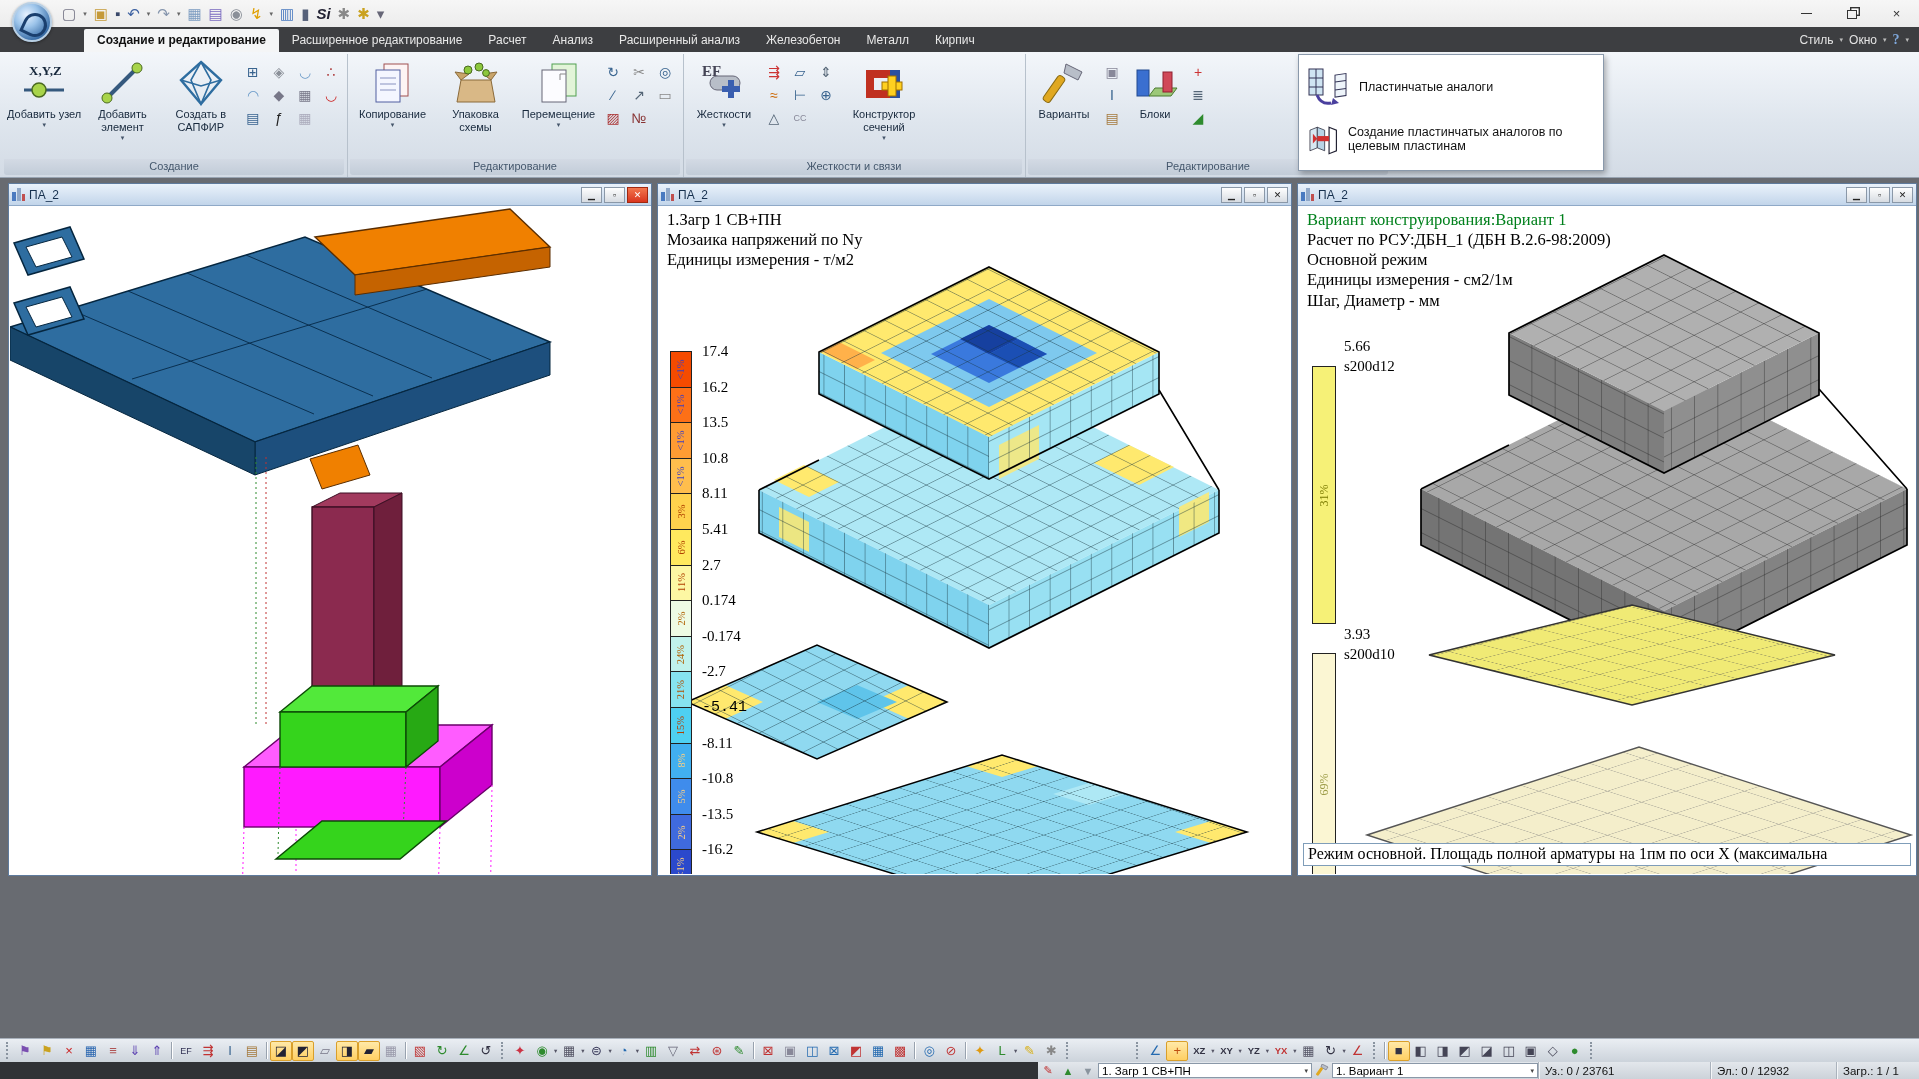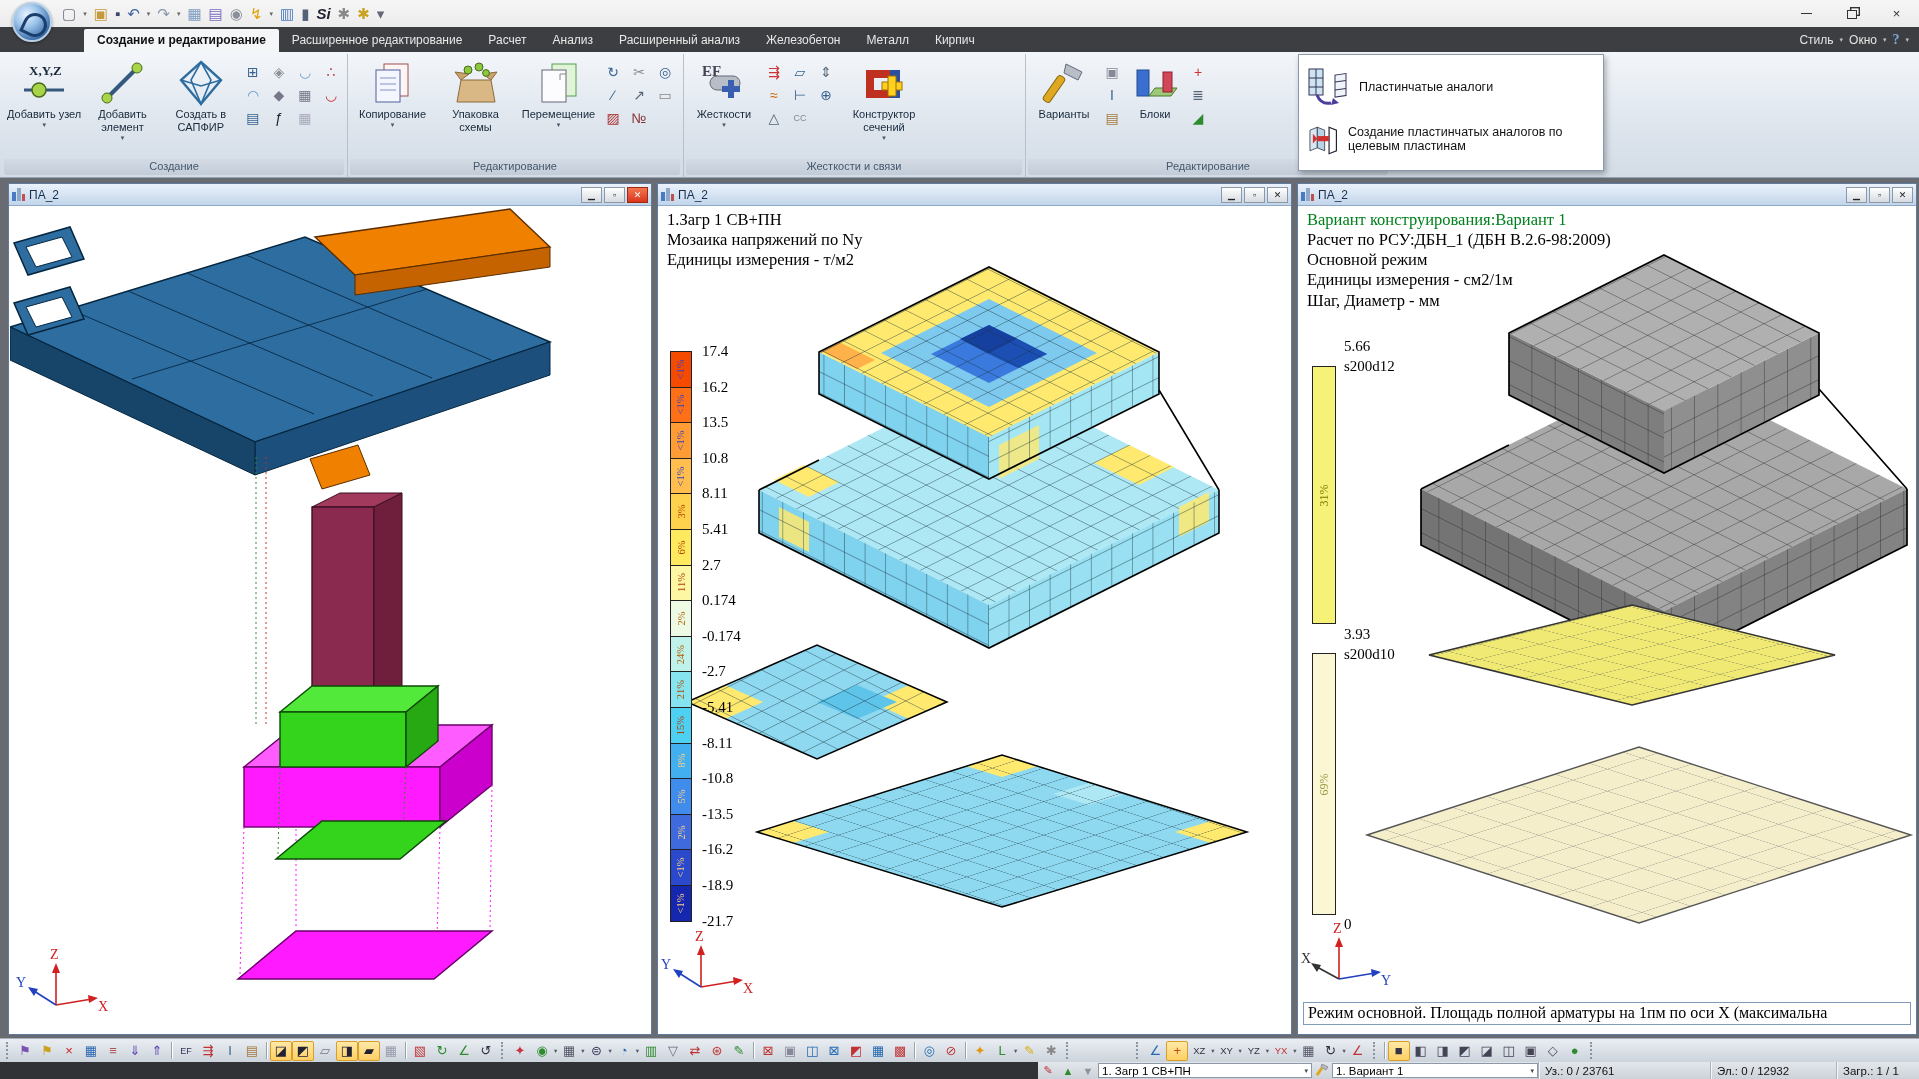--- a/index.html
+++ b/index.html
@@ -45,21 +45,21 @@
   .bdd { font-size:7px; color:#44556a; }
   .smallgrid { display:grid; grid-template-rows:repeat(3,21px); grid-auto-flow:column; gap:2px 4px; align-content:start; padding-top:5px; }
   .sicon { width:22px; height:20px; display:flex; align-items:center; justify-content:center; font-size:14px; border-radius:2px; }
   #flyout { position:absolute; left:1298px; top:2px; width:306px; height:117px; background:#fff;
     border:1px solid #8a99ab; box-shadow:2px 3px 6px rgba(0,0,0,.3); z-index:10; padding:6px 8px; }
   .flyrow { display:flex; align-items:center; gap:10px; height:52px; }
   .flyrow span.lbl { font-size:12.5px; color:#111; }
 
   
   #mdi { position:absolute; top:178px; left:0; right:0; height:860px; background:#686b71; }
-  .child { position:absolute; top:5px; height:852px; background:#fff; border:1px solid #5f7b9d; }
+  .child { position:absolute; top:5px; height:693px; background:#fff; border:1px solid #5f7b9d; }
   .ctbar { height:22px; background:linear-gradient(#eaf2fb,#c2d5ea); border-bottom:1px solid #8fa9c7;
     display:flex; align-items:center; padding:0 3px; font-size:12px; color:#16304e; gap:4px; }
   .tbtns { margin-left:auto; display:flex; gap:2px; }
   .tbtn { width:21px; height:16px; background:linear-gradient(#fefefe,#d7dce2); border:1px solid #8a98a8;
     font-size:9px; display:flex; align-items:center; justify-content:center; color:#222; }
   .tbtn.red { background:linear-gradient(#f2764d,#d9351e); color:#fff; border-color:#a02810; }
   .canvas { position:absolute; top:23px; left:1px; right:1px; bottom:1px; background:#fff; overflow:hidden; }
   .annot { position:absolute; left:8px; top:3px; font-size:16.5px; color:#000; line-height:1.22; z-index:3;
     font-family:"Liberation Serif","DejaVu Serif",serif; white-space:nowrap; }
   .annot .green { color:#00801c; }
@@ -71,21 +71,21 @@
     border:1px solid #7f9db9; font-size:16px; padding:1px 0 0 4px; white-space:nowrap; overflow:hidden;
     font-family:"Liberation Serif",serif; z-index:4; }
 
   
   #btoolbar { position:absolute; left:0; right:0; bottom:17px; height:24px;
     background:linear-gradient(#eaeef3,#ccd3db); border-top:1px solid #a8b0bb; display:flex; align-items:center; padding-left:2px; }
   .tsec { display:flex; align-items:center; }
   .ticon { min-width:22px; height:20px; padding:0 2px; display:flex; align-items:center; justify-content:center;
     font-size:13px; border-radius:2px; border:1px solid transparent; }
   .ticon.on { background:linear-gradient(#ffe9a8,#ffcf63); border-color:#d99f2b; }
-  .ticon.txt { font-size:9.5px; font-weight:normal; }
+  .ticon.txt { font-size:9.5px; font-weight:bold; }
   .tdd { font-size:6.5px; color:#556; margin:0 1px; }
   .tsep { width:1px; height:17px; background:#98a2ae; margin:0 3px; box-shadow:1px 0 0 #fff; }
   .tgrip { width:4px; height:17px; border-left:2px dotted #8a94a0; margin:0 4px; }
   .tspace { width:58px; }
 
   
   #statusbar { position:absolute; left:0; right:0; bottom:0; height:17px; background:#303236; display:flex; }
   #sbleft { width:1038px; }
   #sbright { flex:1; background:linear-gradient(#e3e7ec,#ccd2d9); display:flex; align-items:center; font-size:11.5px; color:#111; }
   .sbicon { width:20px; text-align:center; font-size:11px; }
@@ -514,21 +514,21 @@
           <div class="sval" style="top: -9px;">17.4</div>
           <div class="sval" style="top: 26.6px;">16.2</div>
           <div class="sval" style="top: 62.2px;">13.5</div>
           <div class="sval" style="top: 97.8px;">10.8</div>
           <div class="sval" style="top: 133.4px;">8.11</div>
           <div class="sval" style="top: 169px;">5.41</div>
           <div class="sval" style="top: 204.6px;">2.7</div>
           <div class="sval" style="top: 240.2px;">0.174</div>
           <div class="sval" style="top: 275.8px;">-0.174</div>
           <div class="sval" style="top: 311.4px;">-2.7</div>
-          <div class="sval" style="top: 347px;">-5.41</div>
+          <div class="sval" style="top: 347px; font-family: Liberation Mono, monospace;">-5.41</div>
           <div class="sval" style="top: 382.6px;">-8.11</div>
           <div class="sval" style="top: 418.2px;">-10.8</div>
           <div class="sval" style="top: 453.8px;">-13.5</div>
           <div class="sval" style="top: 489.4px;">-16.2</div>
           <div class="sval" style="top: 525px;">-18.9</div>
           <div class="sval" style="top: 560.6px;">-21.7</div>
         </div>
       <svg width="633" height="828" viewBox="0 0 633 828">
         <defs>
           <pattern id="p2t" width="23" height="23" patternUnits="userSpaceOnUse" patternTransform="matrix(0.894,0.447,-0.894,0.447,0,0)">

